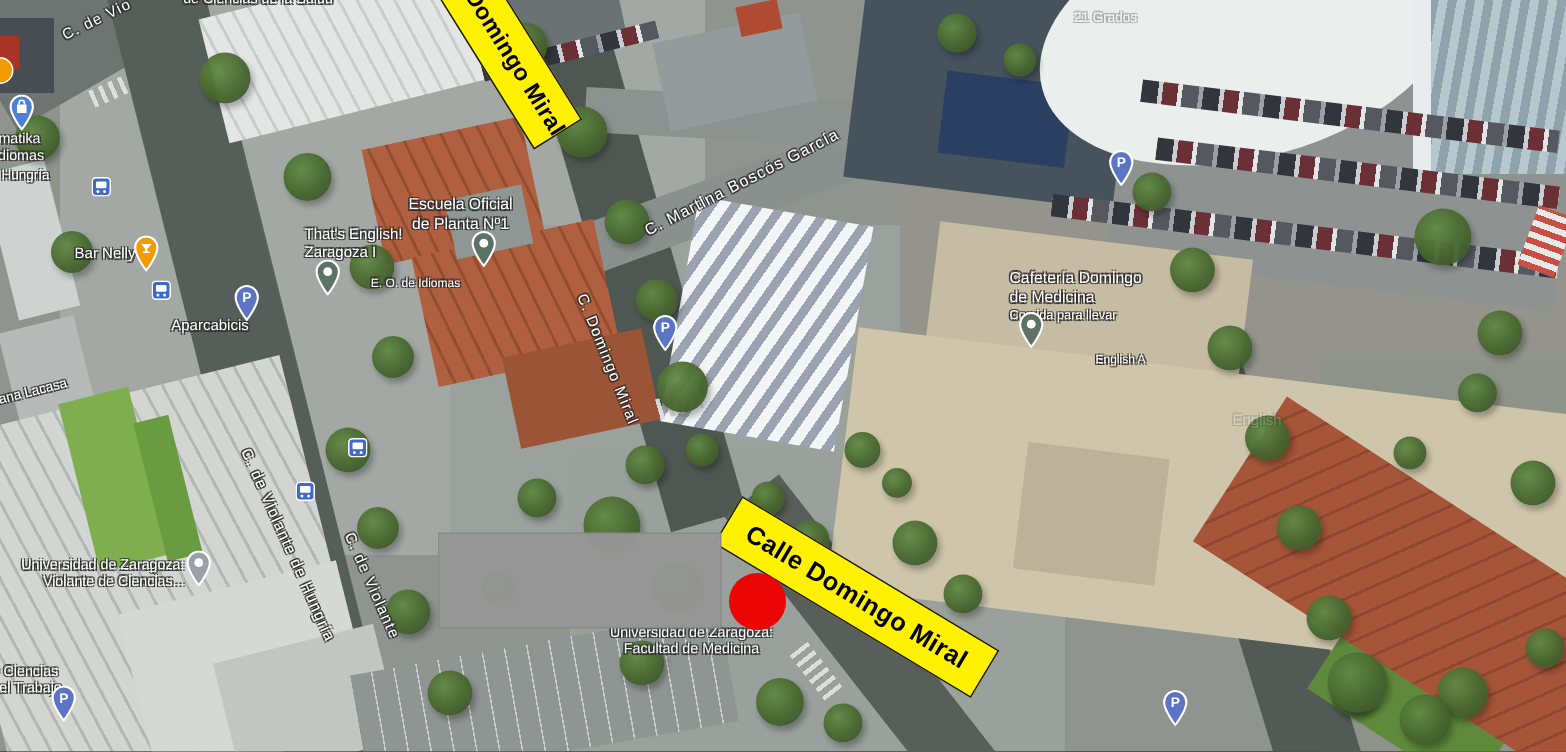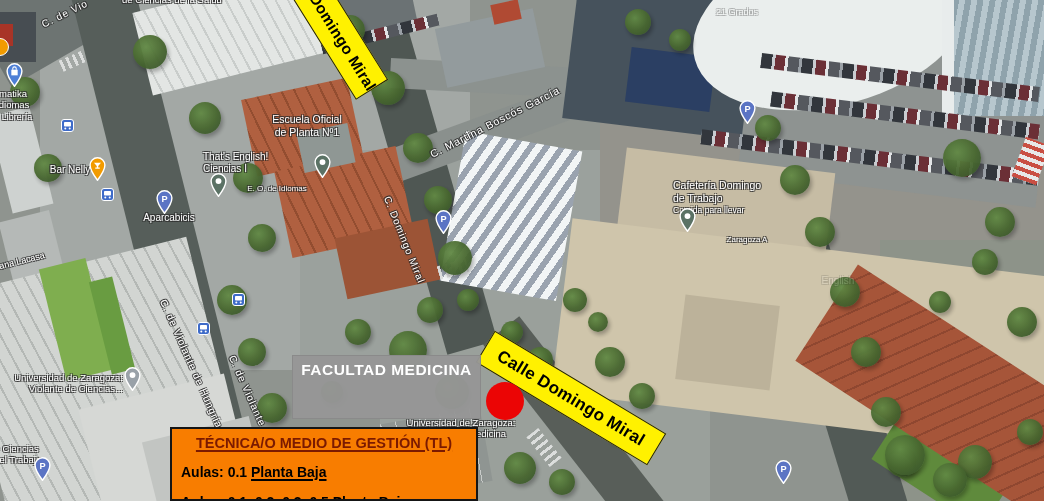--- a/index.html
+++ b/index.html
@@ -170,48 +170,48 @@
         <div>C. de Violante</div>
       </div>
       <div class="maplabel" style="left: 22px; top: 261px; font-size: 9px; transform: translate(-50%, -50%) rotate(-14deg); text-align: center;">
         <div>ana Lacasa</div>
       </div>
       <div class="maplabel" style="left: 13px; top: 99px; font-size: 9.5px; transform: translate(-50%, -50%) rotate(0deg); text-align: center;">
         <div>matika</div>
         <div>idiomas</div>
       </div>
       <div class="maplabel" style="left: 17px; top: 117px; font-size: 9px; transform: translate(-50%, -50%) rotate(0deg); text-align: center;">
-        <div>Librería</div>
+        <div>Hungría</div>
       </div>
       <div class="maplabel" style="left: 70px; top: 170px; font-size: 10px; transform: translate(-50%, -50%) rotate(0deg); text-align: center;">
         <div>Bar Nelly</div>
       </div>
-      <div class="maplabel" style="left: 169px; top: 218px; font-size: 10px; transform: translate(-50%, -50%) rotate(0deg); text-align: right;">
+      <div class="maplabel" style="left: 140px; top: 218px; font-size: 10px; transform: translate(-50%, -50%) rotate(0deg); text-align: right;">
         <div>Aparcabicis</div>
       </div>
       <div class="maplabel" style="left: 203px; top: 163px; font-size: 10px; transform: translate(0%, -50%) rotate(0deg); text-align: left;">
         <div>That's English!</div>
-        <div>Ciencias I</div>
-      </div>
-      <div class="maplabel" style="left: 307px; top: 126px; font-size: 10.5px; transform: translate(-50%, -50%) rotate(0deg); text-align: center; font-weight: 500;">
+        <div>Zaragoza I</div>
+      </div>
+      <div class="maplabel" style="left: 307px; top: 143px; font-size: 10.5px; transform: translate(-50%, -50%) rotate(0deg); text-align: center; font-weight: 500;">
         <div>Escuela Oficial</div>
         <div>de Planta Nº1</div>
       </div>
       <div class="maplabel" style="left: 277px; top: 189px; font-size: 8px; transform: translate(-50%, -50%) rotate(0deg); text-align: center;">
         <div>E. O. de Idiomas</div>
       </div>
       <div class="maplabel" style="left: 673px; top: 192px; font-size: 10.5px; transform: translate(0%, -50%) rotate(0deg); text-align: left; font-weight: 500;">
         <div>Cafetería Domingo</div>
-        <div>de Trabajo</div>
+        <div>de Medicina</div>
       </div>
       <div class="maplabel" style="left: 673px; top: 210px; font-size: 8.5px; transform: translate(0%, -50%) rotate(0deg); text-align: left;">
         <div>Comida para llevar</div>
       </div>
       <div class="maplabel" style="left: 747px; top: 240px; font-size: 8px; transform: translate(-50%, -50%) rotate(0deg); text-align: center;">
-        <div>Zaragoza A</div>
+        <div>English A</div>
       </div>
       <div class="maplabel" style="left: 123px; top: 383px; font-size: 9.5px; transform: translate(-100%, -50%) rotate(0deg); text-align: right;">
         <div>Universidad de Zaragoza:</div>
         <div>Violante de Ciencias...</div>
       </div>
       <div class="maplabel" style="left: 14px; top: 454px; font-size: 9.5px; transform: translate(-50%, -50%) rotate(0deg); text-align: center;">
         <div>de Ciencias</div>
         <div>y del Trabajo</div>
       </div>
       <div class="maplabel" style="left: 461px; top: 428px; font-size: 9.5px; transform: translate(-50%, -50%) rotate(0deg); text-align: center;">
@@ -300,24 +300,18 @@
 
   <div class="banner" id="banner-top">
     <span>Calle Domingo Miral</span>
   </div>
 
   <div class="banner" id="banner-main">
     <span>Calle Domingo Miral</span>
   </div>
 
   <div id="building-label-box">
-    <div class="l1">FACULTAD MEDICINA</div>
   </div>
 
   <div id="red-dot"></div>
 
-  <div id="info-box">
-    <div class="title">TÉCNICA/O MEDIO DE GESTIÓN (TL)</div>
-    <div class="aulas"><span>Aulas: 0.1 </span><span class="u">Planta Baja</span></div>
-    <div class="clipped">Aulas: 0.1, 0.2, 0.3, 0.5 Planta Baja</div>
-  </div>
 
 </div>
 
 </body></html>

